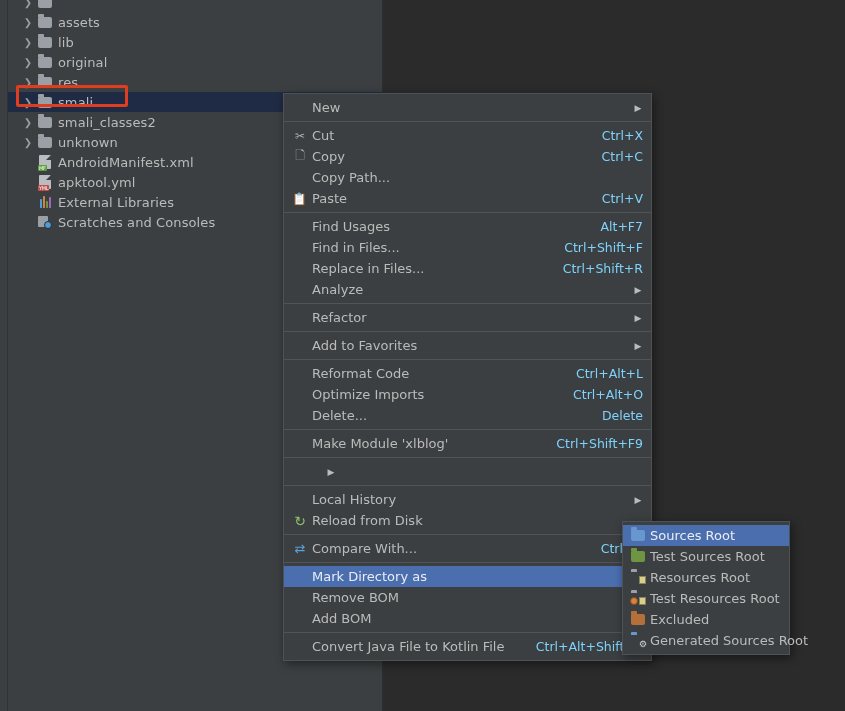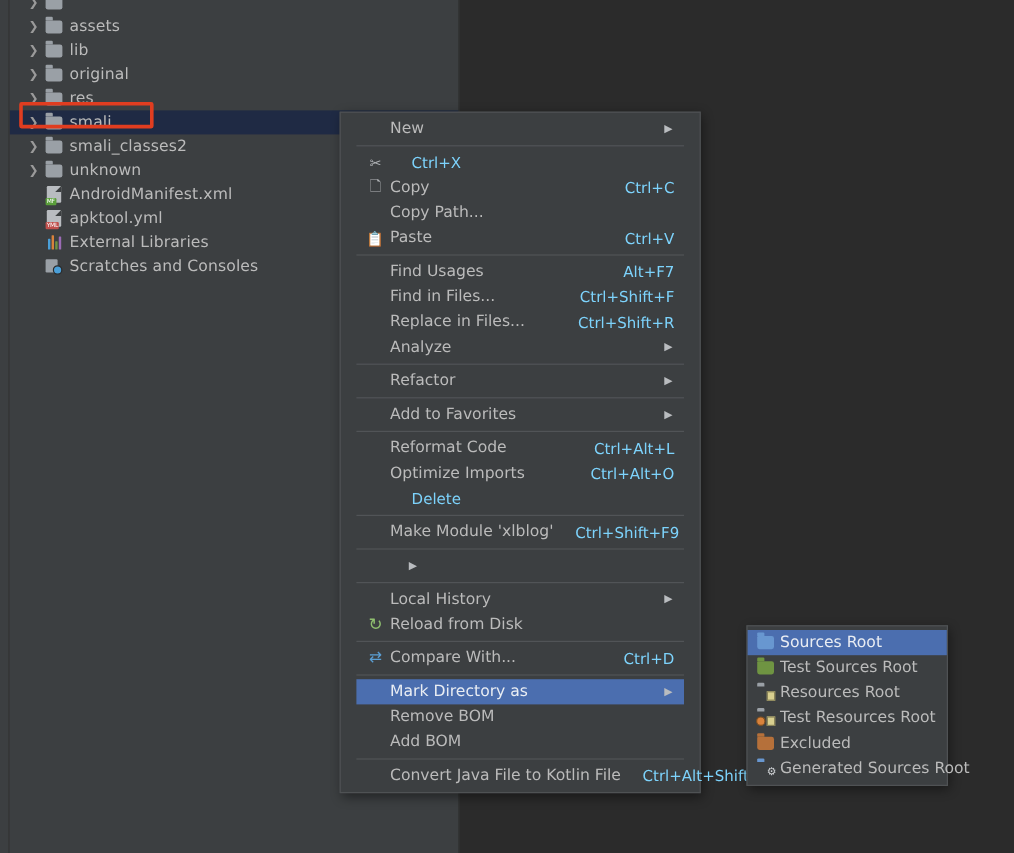--- a/index.html
+++ b/index.html
@@ -102,25 +102,25 @@
   }
 
   
   .red-box {
     position: absolute; border: 3px solid #e03d20; border-radius: 2px;
     pointer-events: none;
   }
 
   
   .ctx-menu {
-    position: absolute; left: 283px; top: 93px; width: 301px;
+    position: absolute; left: 283px; top: 93px; width: 369px;
     background: #3c3f41;
     border: 1px solid #4f5254;
     box-shadow: 2px 3px 9px rgba(0,0,0,.45);
-    padding: 3px 13px;
+    padding: 3px 0;
     z-index: 30;
   }
   .ctx-item {
     position: relative; display: flex; align-items: center;
     height: 21px; padding: 0 8px 0 6px;
     color: #bbbbbb; font-size: 13px; white-space: nowrap;
   }
   .ctx-item.highlight { background: #4b6eaf; color: #e9edf3; justify-content: flex-end; }
   .ctx-icon {
     width: 20px; flex: 0 0 20px; display: inline-flex;
@@ -303,20 +303,21 @@
 
     <div class="ctx-item">
       <span class="ctx-icon"></span>
       <span class="ctx-label">New</span>
       <span class="ctx-arrow">▶</span>
     </div>
     <div class="ctx-sep"></div>
 
     <div class="ctx-item">
       <span class="ctx-icon">✂</span>
+      <span class="ctx-label">Cut</span>
       <span class="ctx-accel">Ctrl+X</span>
     </div>
 
     <div class="ctx-item">
       <span class="ctx-icon">🗋</span>
       <span class="ctx-label">Copy</span>
       <span class="ctx-accel">Ctrl+C</span>
     </div>
 
     <div class="ctx-item">
@@ -377,20 +378,21 @@
     </div>
 
     <div class="ctx-item">
       <span class="ctx-icon"></span>
       <span class="ctx-label">Optimize Imports</span>
       <span class="ctx-accel">Ctrl+Alt+O</span>
     </div>
 
     <div class="ctx-item">
       <span class="ctx-icon"></span>
+      <span class="ctx-label">Delete...</span>
       <span class="ctx-accel">Delete</span>
     </div>
     <div class="ctx-sep"></div>
 
     <div class="ctx-item">
       <span class="ctx-icon"></span>
       <span class="ctx-label">Make Module 'xlblog'</span>
       <span class="ctx-accel">Ctrl+Shift+F9</span>
     </div>
     <div class="ctx-sep"></div>

